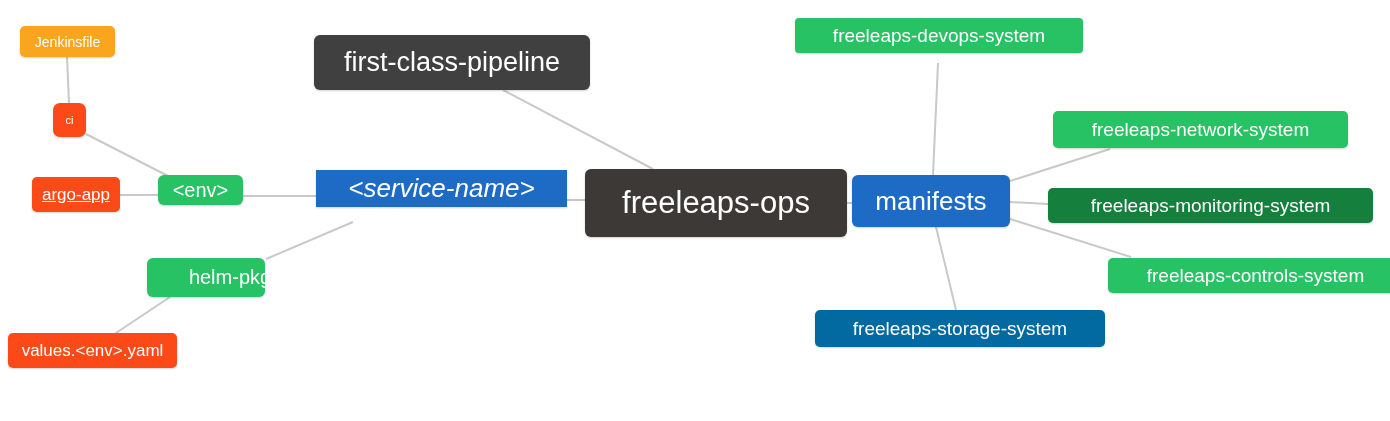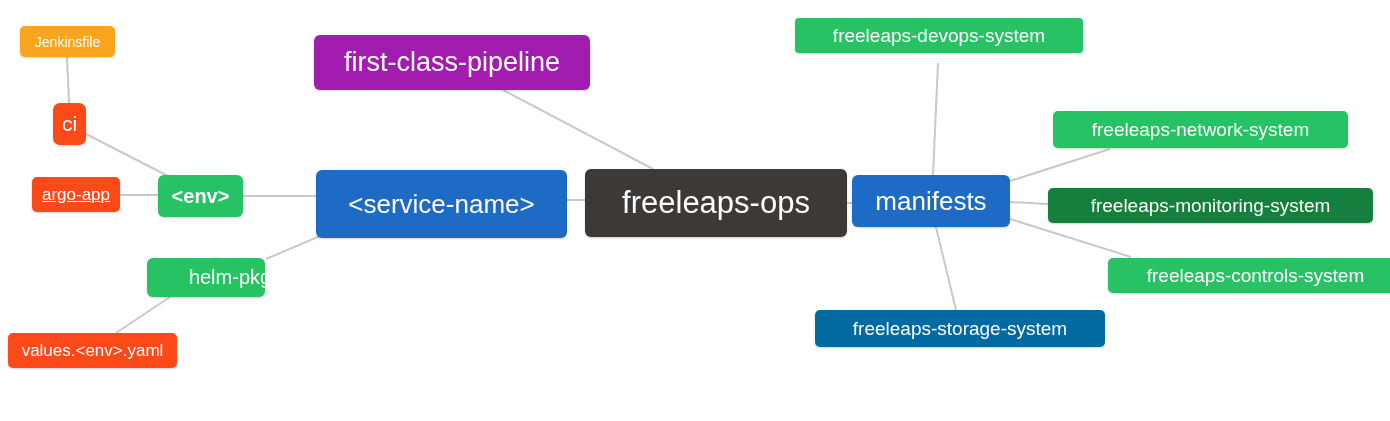--- a/index.html
+++ b/index.html
@@ -15,27 +15,27 @@
     position:absolute;
     display:flex;align-items:center;justify-content:center;
     color:#ffffff;
     white-space:nowrap;
     box-sizing:border-box;
     box-shadow:0 1px 2px rgba(0,0,0,0.18);
     cursor:default;
   }
   
   #n-jenkinsfile       {left:20px;  top:26px;  width:95px;  height:31px; font-size:14px; border-radius:5px;}
-  #n-ci                {left:53px;  top:103px; width:33px;  height:42px; font-size:21px; border-radius:7px;}
+  #n-ci                {left:53px;  top:103px; width:33px;  height:34px; font-size:11px; border-radius:7px;}
   #n-argo-app          {left:32px;  top:177px; width:88px;  height:35px; font-size:17px; border-radius:5px;text-decoration:underline;}
-  #n-env               {left:158px; top:175px; width:85px;  height:42px; font-size:20px; border-radius:6px;font-weight:bold;}
+  #n-env               {left:158px; top:175px; width:85px;  height:30px; font-size:20px; border-radius:6px;}
   #n-helm-pkg          {left:147px; top:258px; width:118px; height:39px; font-size:20px; border-radius:6px;}
   #n-values-env-yaml   {left:8px;   top:333px; width:169px; height:35px; font-size:17px; border-radius:5px;}
   #n-first-class-pipeline{left:314px;top:35px; width:276px; height:55px; font-size:27px; border-radius:6px;}
-  #n-service-name      {left:316px; top:170px; width:251px; height:68px; font-size:26px; border-radius:6px;}
+  #n-service-name      {left:316px; top:170px; width:251px; height:37px; font-size:26px; border-radius:0;font-style:italic;}
   #n-freeleaps-ops     {left:585px; top:169px; width:262px; height:68px; font-size:31px; border-radius:6px;}
   #n-manifests         {left:852px; top:175px; width:158px; height:52px; font-size:26px; border-radius:6px;}
   #n-devops-system     {left:795px; top:18px;  width:288px; height:35px; font-size:19px; border-radius:4px;}
   #n-network-system    {left:1053px;top:111px; width:295px; height:37px; font-size:19px; border-radius:5px;}
   #n-monitoring-system {left:1048px;top:188px; width:325px; height:35px; font-size:19px; border-radius:5px;}
   #n-controls-system   {left:1060px;top:258px; width:295px; height:35px; font-size:19px; border-radius:5px;margin-left:48px;}
   #n-storage-system    {left:815px; top:310px; width:290px; height:37px; font-size:19px; border-radius:5px;}
 </style>
 </head>
 <body>
@@ -58,21 +58,21 @@
     <line x1="1010" y1="219" x2="1131" y2="257" stroke-width="2" stroke="#C9C9C9"></line>
     <line x1="936" y1="227" x2="956" y2="310" stroke-width="2" stroke="#C9C9C9"></line>
   </svg>
 
   <div class="node" id="n-jenkinsfile" style="background: rgb(249, 165, 30);">Jenkinsfile</div>
   <div class="node" id="n-ci" style="background: rgb(251, 74, 23);">ci</div>
   <div class="node" id="n-argo-app" style="background: rgb(251, 74, 23);">argo-app</div>
   <div class="node" id="n-env" style="background: rgb(39, 194, 100);">&lt;env&gt;</div>
   <div class="node" id="n-helm-pkg" style="background: rgb(39, 194, 100); padding-left: 48px;">helm-pkg</div>
   <div class="node" id="n-values-env-yaml" style="background: rgb(251, 74, 23);">values.&lt;env&gt;.yaml</div>
-  <div class="node" id="n-first-class-pipeline" style="background: #a21caf;">first-class-pipeline</div>
+  <div class="node" id="n-first-class-pipeline" style="background: #404040;">first-class-pipeline</div>
   <div class="node" id="n-service-name" style="background: rgb(29, 107, 196);">&lt;service-name&gt;</div>
   <div class="node" id="n-freeleaps-ops" style="background: rgb(60, 57, 55);">freeleaps-ops</div>
   <div class="node" id="n-manifests" style="background: rgb(29, 107, 196);">manifests</div>
   <div class="node" id="n-devops-system" style="background: rgb(39, 194, 100);">freeleaps-devops-system</div>
   <div class="node" id="n-network-system" style="background: rgb(39, 194, 100);">freeleaps-network-system</div>
   <div class="node" id="n-monitoring-system" style="background: #15803d;">freeleaps-monitoring-system</div>
   <div class="node" id="n-controls-system" style="background: rgb(39, 194, 100);">freeleaps-controls-system</div>
   <div class="node" id="n-storage-system" style="background: #0369a1;">freeleaps-storage-system</div>
 
 </div>

